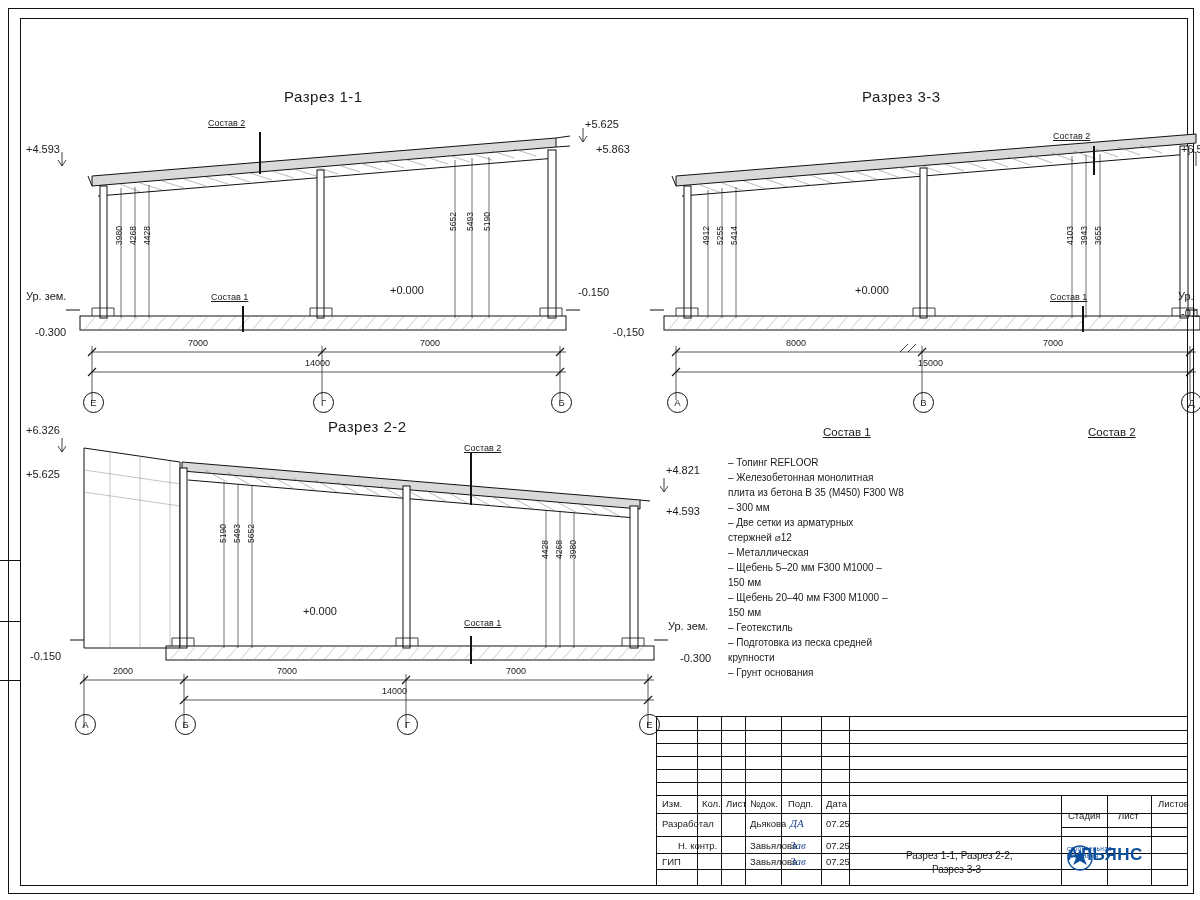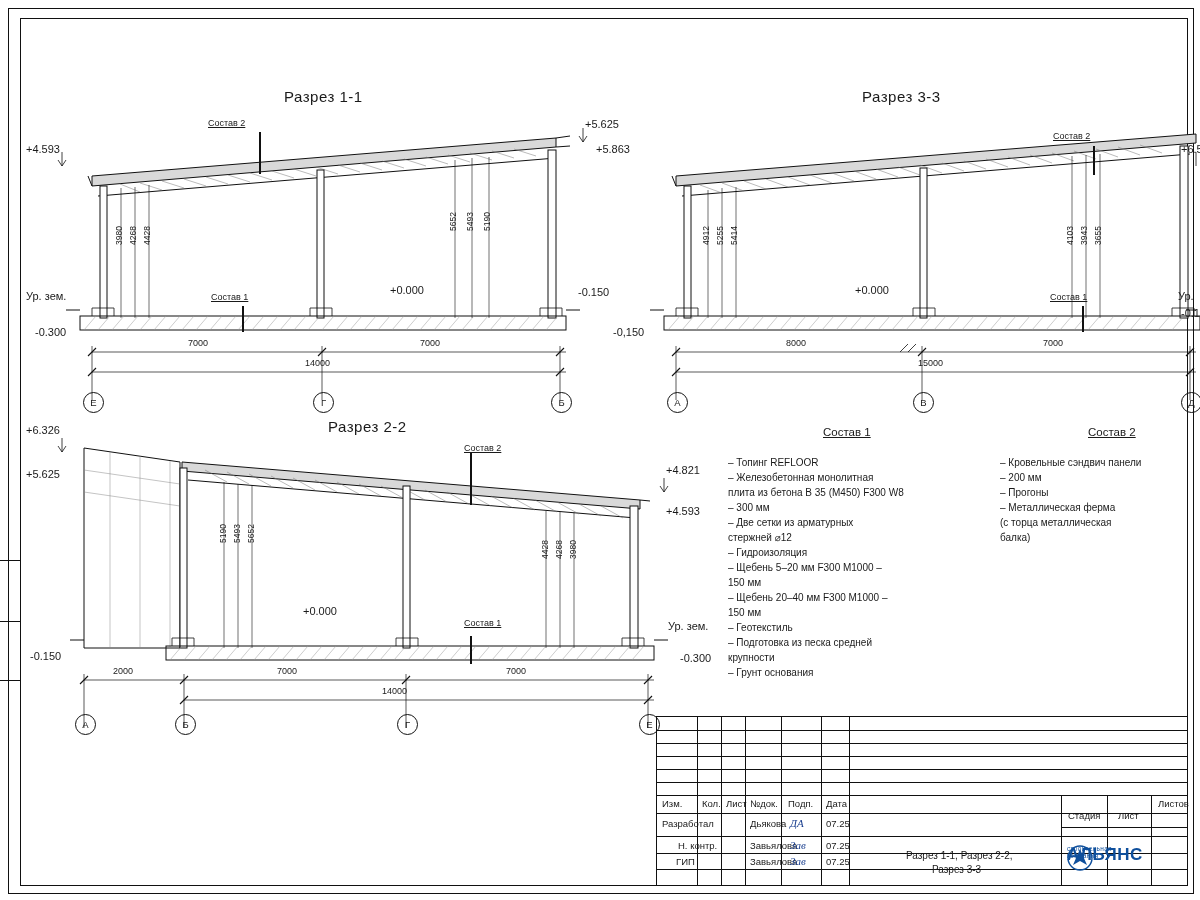--- a/index.html
+++ b/index.html
@@ -466,40 +466,32 @@
   <div class="grid-c" style="left:639px;top:714px;">Е</div>
 
   <div class="txt" style="left:823px;top:425px;font-size:11.5px;text-decoration:underline;">Состав 1</div>
   <div class="compo" style="left:728px;top:455px;width:240px;">
     <div>– Топинг REFLOOR</div>
     <div>– Железобетонная  монолитная</div>
     <div>плита из бетона В 35 (М450) F300 W8</div>
     <div>– 300 мм</div>
     <div>– Две сетки из арматурных</div>
     <div>стержней ⌀12</div>
-    <div>– Гидроизоляция</div>
+    <div>– Металлическая</div>
     <div>– Щебень 5–20 мм F300 M1000        –</div>
     <div>150 мм</div>
     <div>– Щебень 20–40 мм F300 M1000      –</div>
     <div>150 мм</div>
     <div>– Геотекстиль</div>
     <div>– Подготовка из песка средней</div>
     <div>  крупности</div>
     <div>– Грунт основания</div>
   </div>
 
   <div class="txt" style="left:1088px;top:425px;font-size:11.5px;text-decoration:underline;">Состав 2</div>
-  <div class="compo" style="left:1000px;top:455px;width:200px;">
-    <div>– Кровельные сэндвич панели</div>
-    <div>– 200 мм</div>
-    <div>– Прогоны</div>
-    <div>– Металлическая ферма</div>
-    <div>(с торца металлическая</div>
-    <div>балка)</div>
-  </div>
 
 
   <div class="tb" style="left:656px;top:716px;width:530px;height:168px;">
 
     <div class="cellline" style="left:0;top:13px;width:530px;height:1px;"></div>
     <div class="cellline" style="left:0;top:26px;width:530px;height:1px;"></div>
     <div class="cellline" style="left:0;top:39px;width:530px;height:1px;"></div>
     <div class="cellline" style="left:0;top:52px;width:530px;height:1px;"></div>
     <div class="cellline" style="left:0;top:65px;width:530px;height:1px;"></div>
 
@@ -531,21 +523,21 @@
     <div class="tcell" style="left:2px;top:100px;">Разработал</div>
     <div class="tcell" style="left:90px;top:100px;">Дьякова</div>
     <div class="tcell sign" style="left:130px;top:99px;">ДА</div>
     <div class="tcell" style="left:166px;top:100px;">07.25</div>
 
     <div class="tcell" style="left:18px;top:122px;">Н. контр.</div>
     <div class="tcell" style="left:90px;top:122px;">Завьялова</div>
     <div class="tcell sign" style="left:130px;top:121px;">Зав</div>
     <div class="tcell" style="left:166px;top:122px;">07.25</div>
 
-    <div class="tcell" style="left:16px;top:138px;">ГИП</div>
+    <div class="tcell" style="left:2px;top:138px;">ГИП</div>
     <div class="tcell" style="left:90px;top:138px;">Завьялова</div>
     <div class="tcell sign" style="left:130px;top:137px;">Зав</div>
     <div class="tcell" style="left:166px;top:138px;">07.25</div>
 
     <div class="tcell" style="left:246px;top:132px;font-size:10px;">Разрез 1-1, Разрез 2-2,</div>
     <div class="tcell" style="left:272px;top:146px;font-size:10px;">Разрез 3-3</div>
 
     <div class="tcell" style="left:408px;top:92px;">Стадия</div>
     <div class="tcell" style="left:458px;top:92px;">Лист</div>
     <div class="tcell" style="left:498px;top:80px;">Листов</div>

